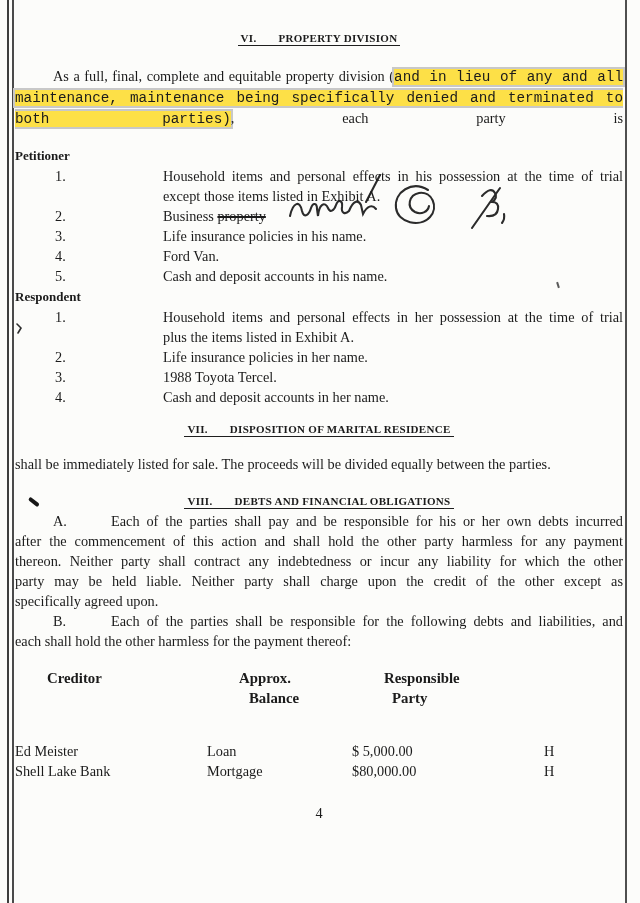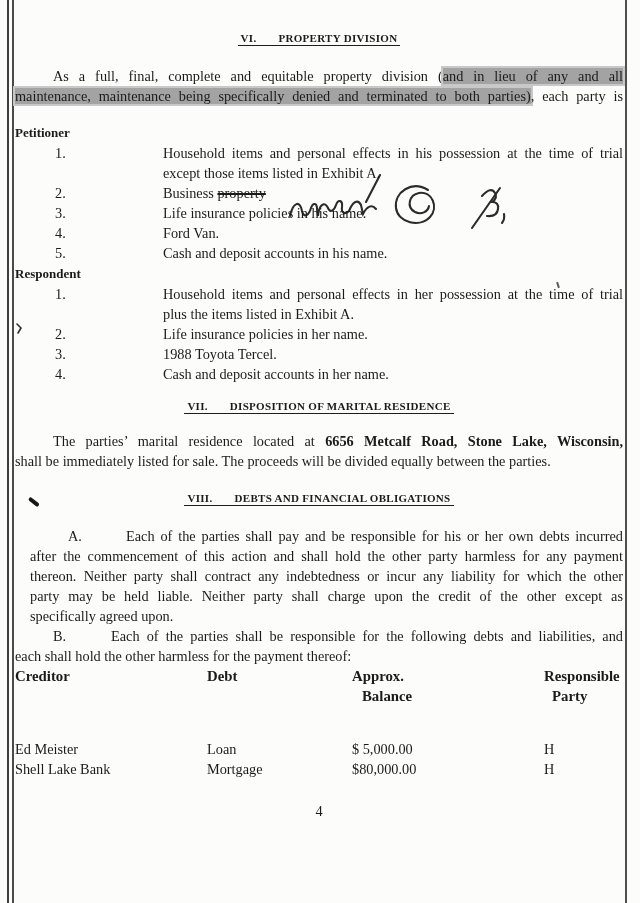--- a/index.html
+++ b/index.html
@@ -27,36 +27,36 @@
   .heading .hnum{margin-right:22px;}
   .h-vi{margin-top:28px;}
   .h-vii{margin-top:12px;}
   .h-viii{margin-top:17px;}
 
   .jline{text-align:justify;text-align-last:justify;}
   .ind{display:inline-block;width:38px;}
   .plabel{display:inline-block;width:58px;}
 
   .intro{margin-top:18px;}
-  .hl{background:#a3a3a3;box-shadow:0 0 0 2px #c8c8c8;}
+  .hl{background:#fde047;box-shadow:0 0 0 2px #c8c8c8;font-family:Liberation Mono, monospace;}
 
   .party-label{margin-top:17px;font-weight:bold;font-size:13px;}
   .party-label.resp{margin-top:1px;}
 
   .li{display:flex;}
   .num{flex:0 0 148px;box-sizing:border-box;padding-left:40px;}
   .itext{flex:1;min-width:0;}
   .struck{text-decoration:line-through;text-decoration-thickness:1.6px;}
 
   .residence{margin-top:15px;}
-  .para-a{margin-top:18px;padding-left:15px;}
+  .para-a{}
   .para-b{}
   b{font-weight:bold;}
 
-  .tbl-head{display:grid;grid-template-columns:192px 145px 192px auto;font-weight:bold;font-size:14.8px;}
+  .tbl-head{margin-top:17px;display:grid;grid-template-columns:192px 145px 192px auto;font-weight:bold;font-size:14.8px;padding-left:32px;}
   .tbl-head .t2.balance{padding-left:10px;}
   .tbl-head .t2.party{padding-left:8px;}
   .tbl-rows{margin-top:33px;}
   .trow{display:grid;grid-template-columns:192px 145px 192px auto;}
 
   .page-num{margin-top:22px;text-align:center;}
 
   .overlay{position:absolute;pointer-events:none;}
   .pen-tick{position:absolute;left:28px;top:500px;width:12px;height:3.5px;background:#161616;border-radius:2px;transform:rotate(38deg);}
   .pen-apos{position:absolute;left:557px;top:282px;width:2px;height:6px;background:#5a5a5a;transform:rotate(-18deg);}
@@ -131,21 +131,20 @@
         <div class="num">4.</div>
         <div class="itext">Cash and deposit accounts in her name.</div>
       </div>
     </div>
 
     <div class="heading h-vii">
       <span class="hd"><span class="hnum">VII.</span><span>DISPOSITION OF MARITAL RESIDENCE</span></span>
     </div>
 
     <div class="residence">
-      <div class="jline"><span class="ind"></span><span>The parties’ marital residence located at </span><b>6656 Metcalf Road, Stone Lake, Wisconsin,</b></div>
       <div>shall be immediately listed for sale.  The proceeds will be divided equally between the parties.</div>
     </div>
 
     <div class="heading h-viii">
       <span class="hd"><span class="hnum">VIII.</span><span>DEBTS AND FINANCIAL OBLIGATIONS</span></span>
     </div>
 
     <div class="para-a">
       <div class="jline"><span class="ind"></span><span class="plabel">A.</span><span>Each of the parties shall pay and be responsible for his or her own debts incurred</span></div>
       <div class="jline">after the commencement of this action and shall hold the other party harmless for any payment</div>
@@ -157,23 +156,20 @@
     <div class="para-b">
       <div class="jline"><span class="ind"></span><span class="plabel">B.</span><span>Each of the parties shall be responsible for the following debts and liabilities, and</span></div>
       <div>each shall hold the other harmless for the payment thereof:</div>
     </div>
 
     <div class="tbl-head">
       <div>
         <div>Creditor</div>
       </div>
       <div>
-        <div>Debt</div>
-      </div>
-      <div>
         <div>Approx.</div>
         <div class="t2 balance">Balance</div>
       </div>
       <div>
         <div>Responsible</div>
         <div class="t2 party">Party</div>
       </div>
     </div>
 
     <div class="tbl-rows">

